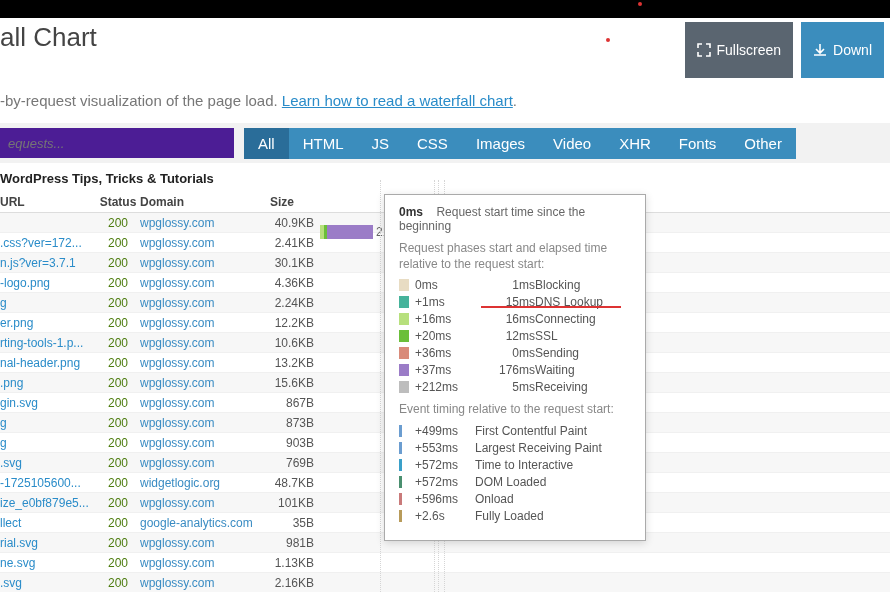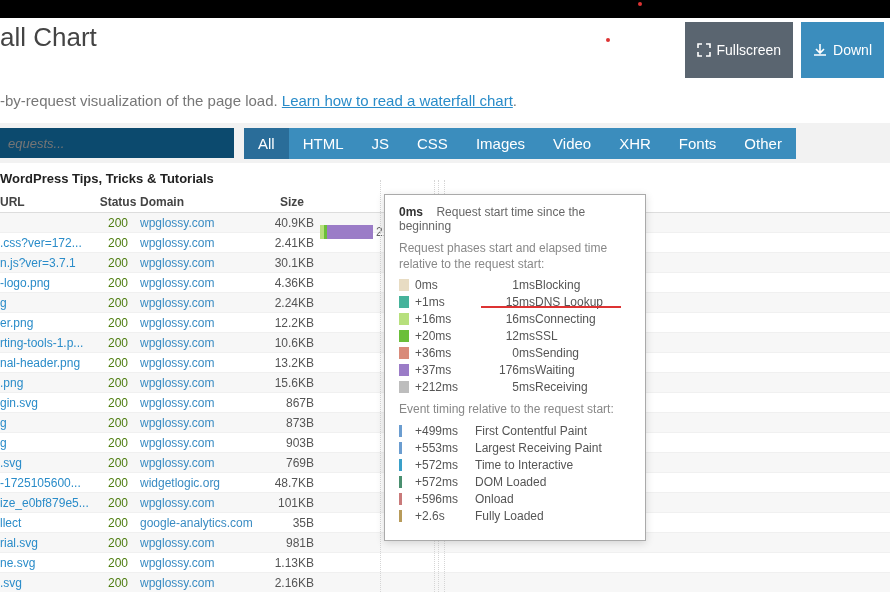--- a/index.html
+++ b/index.html
@@ -6,29 +6,29 @@
 body { font-family: Arial, sans-serif; font-size: 13px; color: #333; background: #fff; width: 890px; height: 592px; overflow: hidden; position: relative; }
 .topbar { background: #000; height: 18px; }
 .header { display: flex; justify-content: space-between; align-items: flex-start; padding: 4px 0 10px 0; }
 .title { font-size: 26px; color: #444; font-weight: 400; }
 .hdr-btns { display: flex; gap: 8px; margin-right: 6px; }
 .hbtn { background: #5a6570; color: #fff; border: none; padding: 20px 12px; font-size: 14px; display: flex; align-items: center; gap: 6px; cursor: pointer; }
 .hbtn.dl { background: #3b8dbd; }
 .desc { color: #777; font-size: 15px; margin: 4px 0 14px 0; }
 .desc a { color: #2a8cc9; text-decoration: underline; }
 .controls { display: flex; align-items: center; background: #f2f2f2; height: 40px; }
-.search { flex: 0 0 234px; height: 30px; border: none; background: #0c4a6e; margin: 5px 0 5px 0; padding: 0 8px; color: #aaa; font-size: 13px; font-style: italic; }
+.search { flex: 0 0 234px; height: 30px; border: none; background: #4c1d95; margin: 5px 0 5px 0; padding: 0 8px; color: #aaa; font-size: 13px; font-style: italic; }
 .tabs { display: flex; gap: 0; margin-left: 10px; }
 .tab { background: #3b8dbd; color: #fff; border: none; padding: 7px 14px; font-size: 15px; cursor: pointer; }
 .tab.active { background: #2a6d99; }
 .subtitle { font-weight: bold; font-size: 13px; padding: 8px 0 6px 0; color: #222; }
 .cols { display: flex; font-weight: bold; font-size: 12px; color: #444; border-bottom: 1px solid #ddd; padding: 3px 0; }
 .c-url { width: 96px; }
 .c-status { width: 44px; text-align: center; }
-.c-domain { width: 140px; }
+.c-domain { width: 130px; }
 .c-size { width: 50px; }
 .c-timeline { flex: 1; text-align: center; }
 .rows { }
 .row { display: flex; font-size: 12px; color: #444; height: 20px; align-items: center; border-bottom: 1px solid #f0f0f0; }
 .row:nth-child(odd) { background: #f7f7f7; }
 .r-url { width: 96px; color: #2a8cc9; white-space: nowrap; overflow: hidden; text-overflow: ellipsis; }
 .r-status { width: 44px; text-align: center; color: #4d7c0f; }
 .r-domain { width: 130px; color: #3a8cc3; }
 .r-size { width: 50px; text-align: right; color: #555; padding-right: 6px; }
 .r-timeline { flex: 1; position: relative; }

